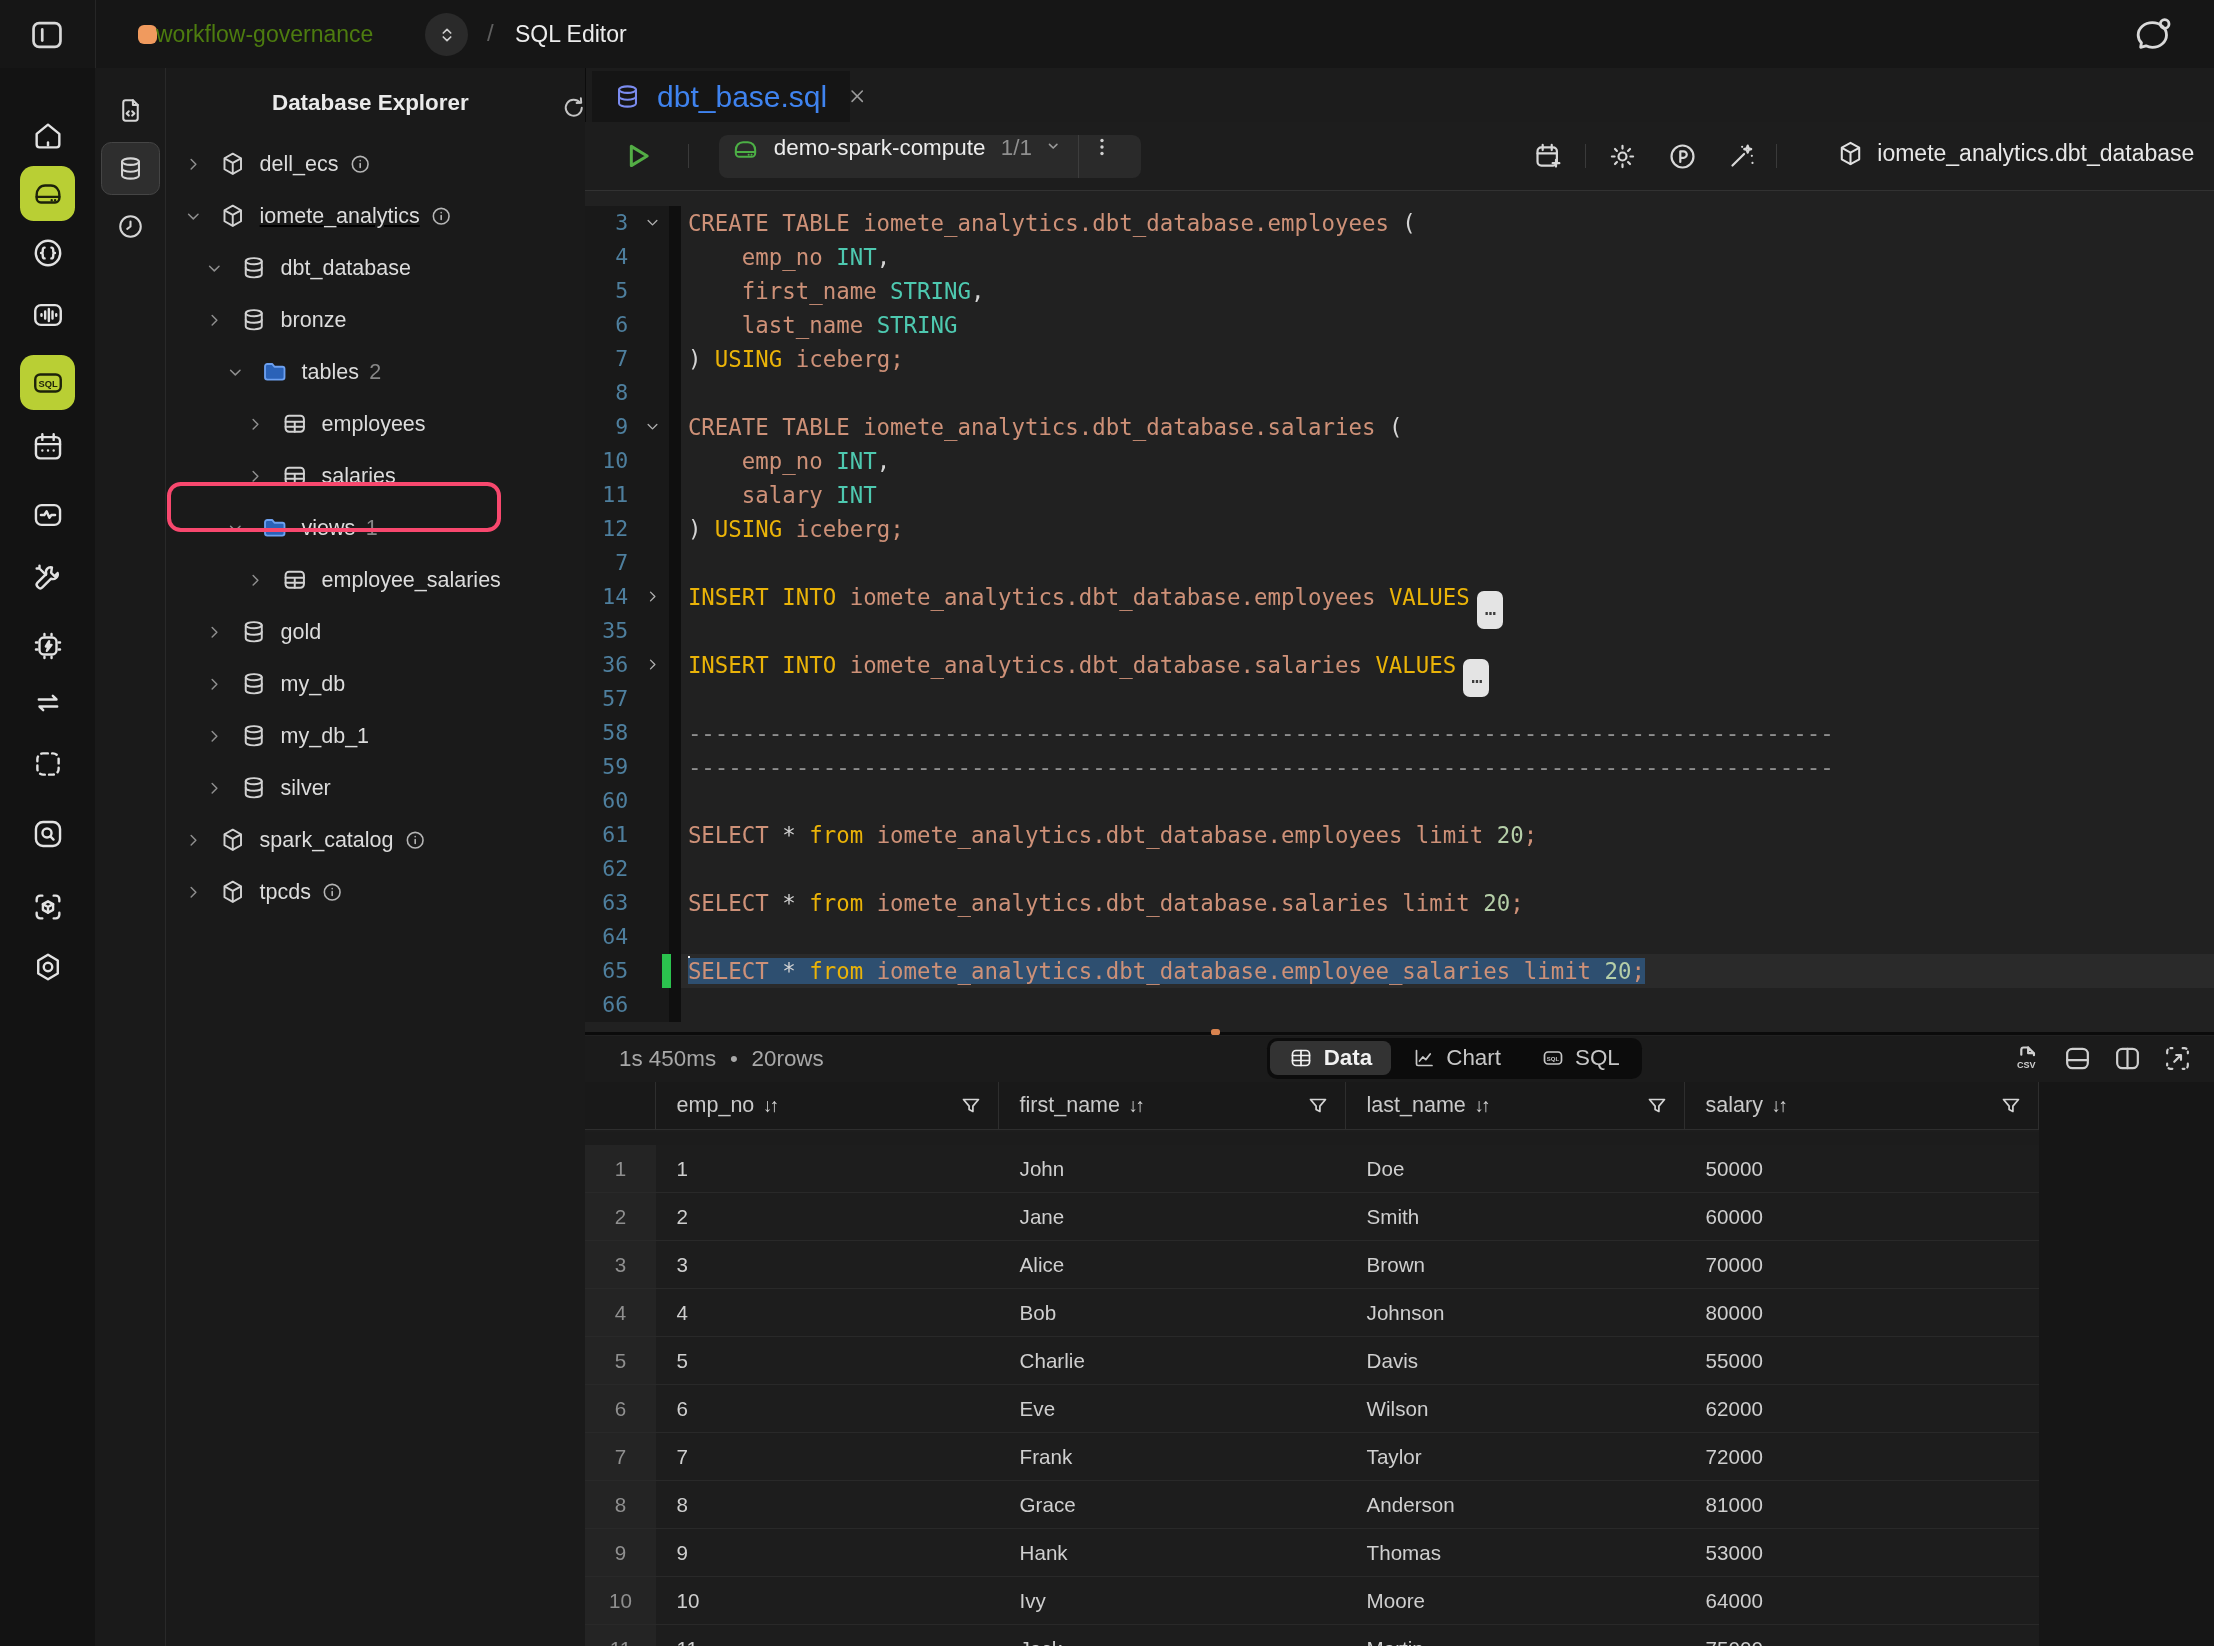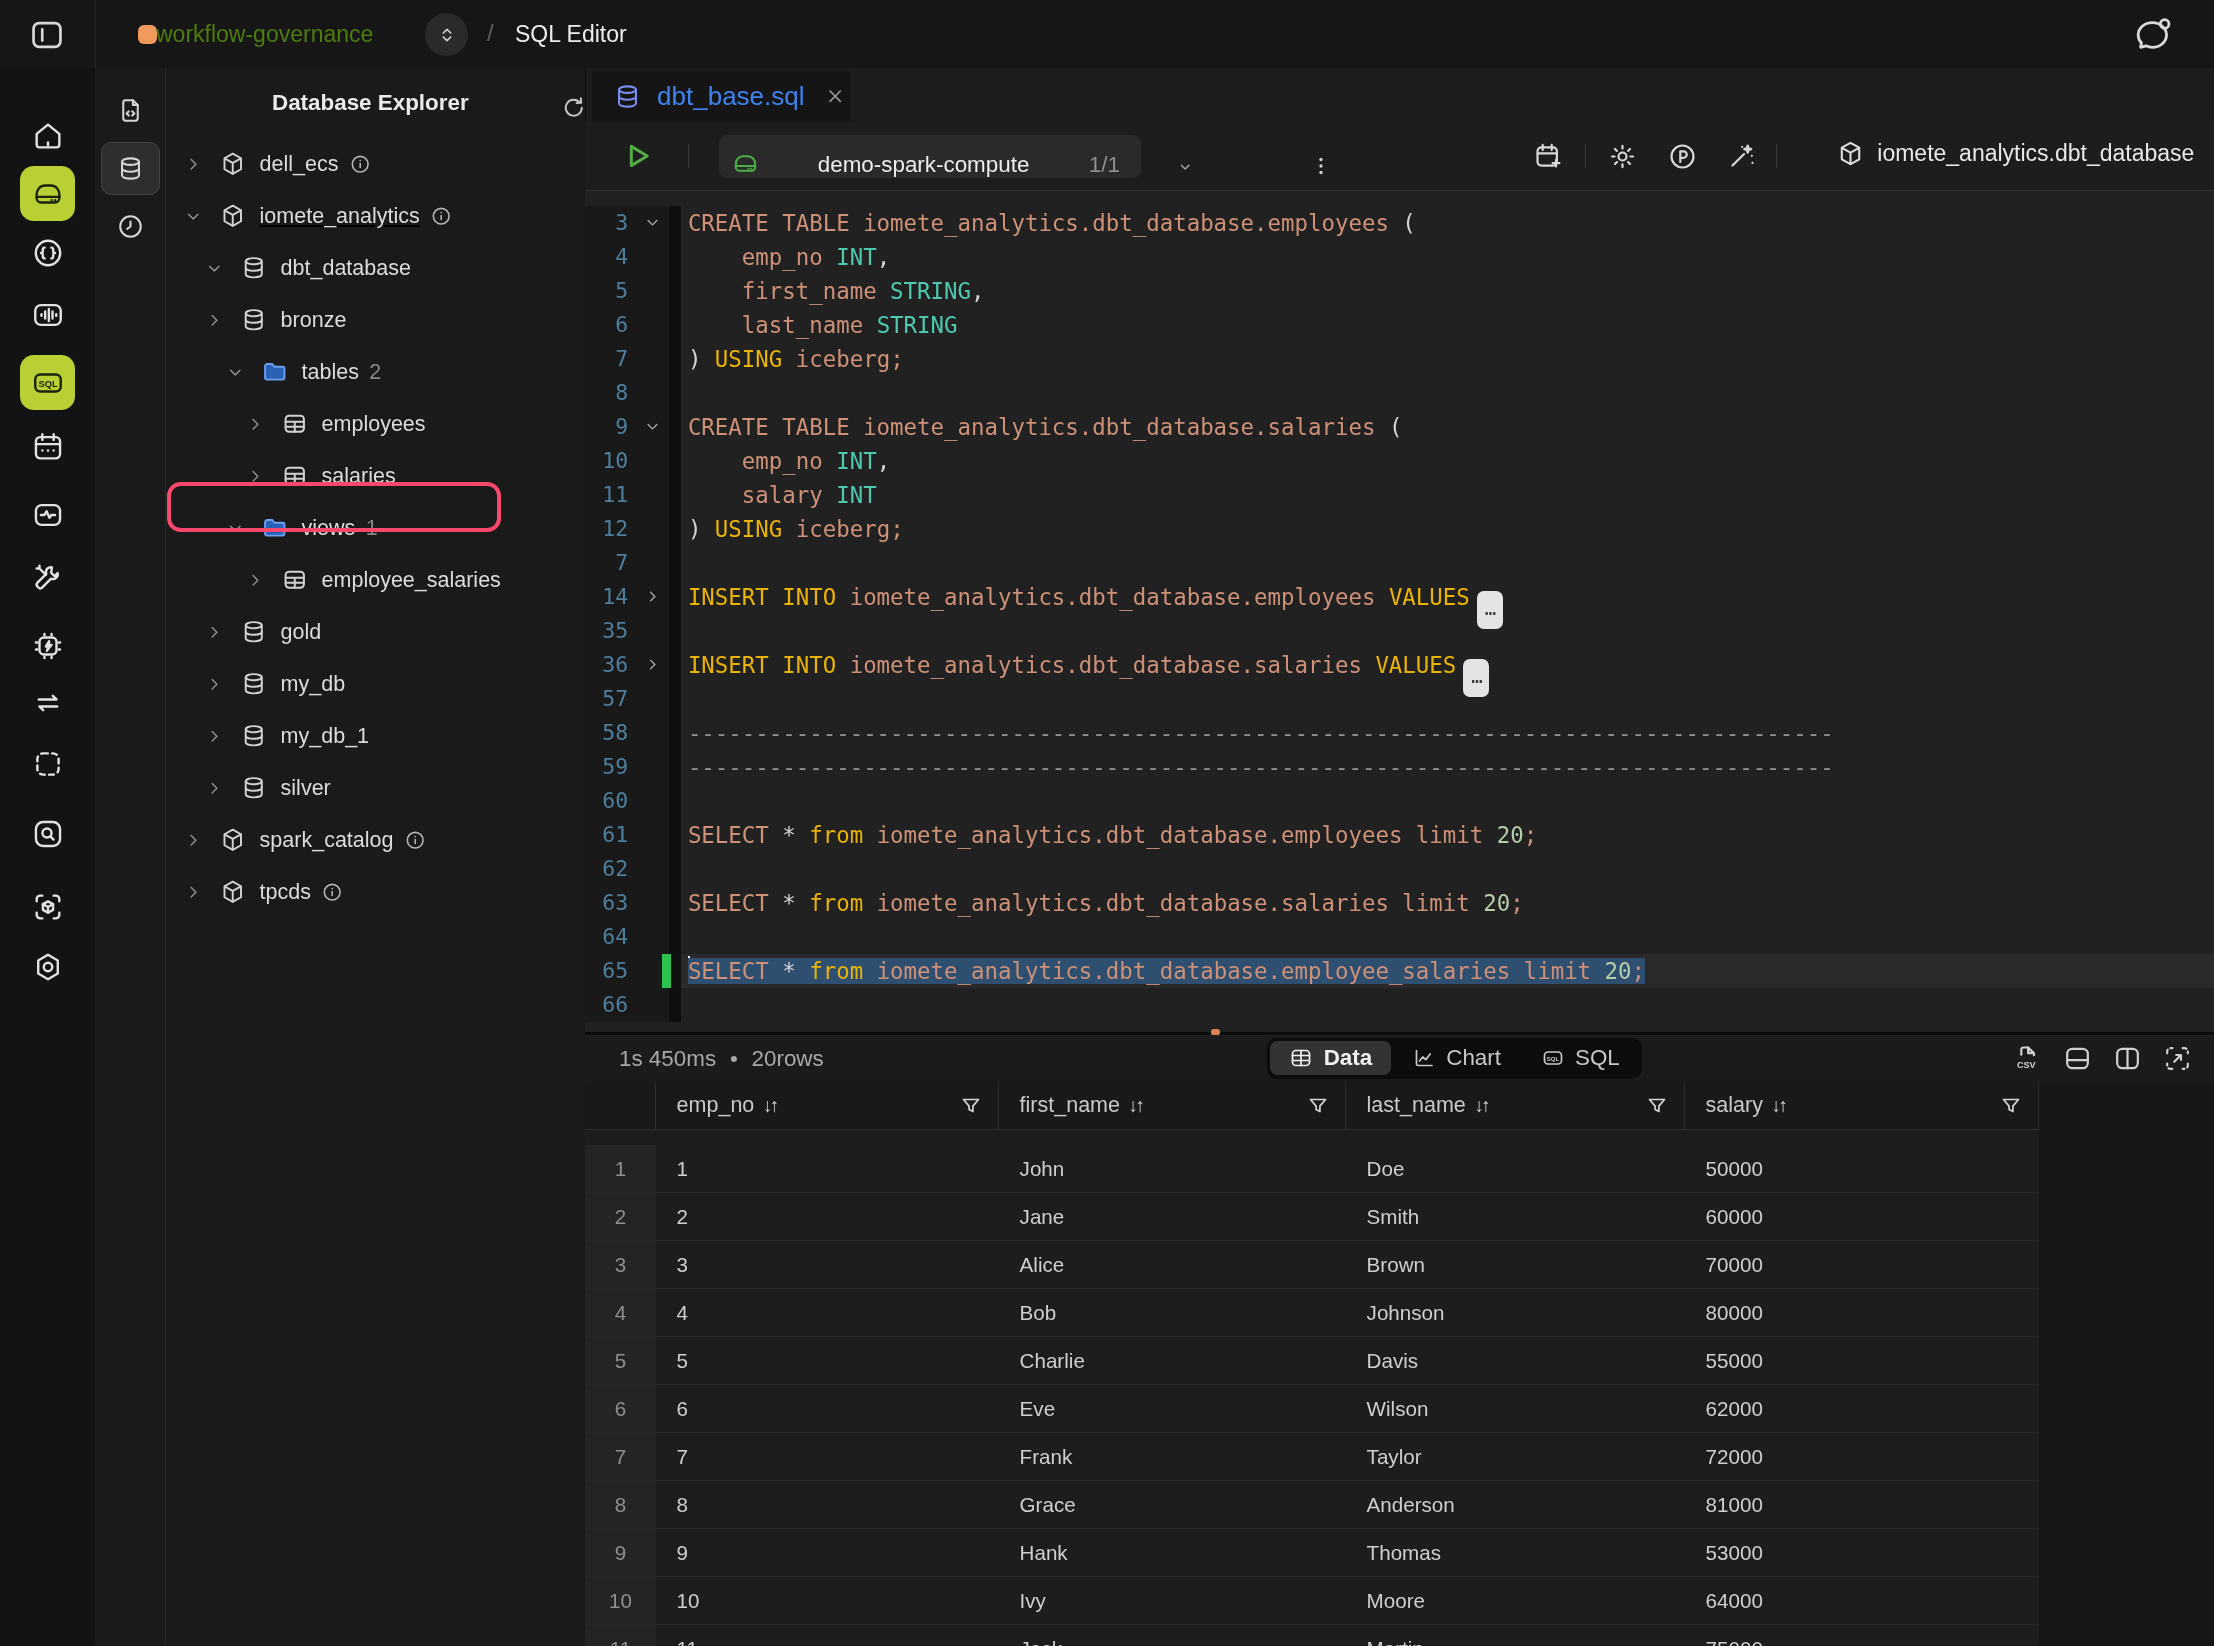--- a/index.html
+++ b/index.html
@@ -48,27 +48,27 @@
   .tree-info { width:22.4px; height:22.4px; color:#b5b5b5; margin-left:10.3px; }
   #tree-highlight { position:absolute; left:72px; top:414px; width:334px; height:50px;
     border:4.3px solid #f8486e; border-radius:13.8px; pointer-events:none; }
 
   
   #editor { position:absolute; left:585px; top:68px; width:1630px; height:1579px; background:#212121; }
   #tabstrip { position:absolute; left:0; top:0; width:1630px; height:54px; background:#1c1c1c; border-left:0.9px solid #0c0c0c; }
   #tab-active { position:absolute; left:6px; top:2.6px; width:258px; height:52px; background:#151515;
     display:flex; align-items:center; padding-left:20.6px; cursor:pointer; }
   #tab-active .ic.db { width:29px; height:29px; color:#7b8cf0; margin-right:15.5px; }
-  #tab-label { font-size:26px; color:#3f83ef; }
+  #tab-label { font-size:30px; color:#3f83ef; }
   #tab-close { width:22.4px; height:22.4px; color:#9c9c9c; margin-left:19px; cursor:pointer; }
   #toolbar { position:absolute; left:0; top:54px; width:1630px; height:69px; background:#1d1d1d; border-bottom:0.9px solid #323232; }
   #run-btn { position:absolute; left:35px; top:17px; width:34px; height:34px; color:#53ad45; cursor:pointer; }
   #toolbar .tdiv1 { position:absolute; left:103px; top:22.4px; width:0.9px; height:24px; background:#3a3a3a; }
   #compute-pill { position:absolute; left:134px; top:13px; width:422px; height:43px; background:#2a2a2a; border-radius:8.6px;
-    display:flex; align-items:flex-end; padding:0 12px; cursor:pointer;gap:44px; }
+    display:flex; align-items:flex-start; padding:0 12px; cursor:pointer; }
   #compute-pill .ic.comp { width:29px; height:29px; color:#4caf45; margin-right:13.8px; }
   #compute-name { font-size:22.4px; color:#ececec; white-space:nowrap; }
   #compute-ratio { font-size:22.4px; color:#8f8f8f; margin-left:15.5px; }
   #compute-pill .chev { width:22.4px; height:22.4px; color:#9a9a9a; margin-left:10.3px; }
   #compute-pill .pdiv { width:0.9px; height:43px; background:#3d3d3d; margin-left:13.8px; }
   #compute-pill .kebab { width:24px; height:24px; color:#d0d0d0; margin-left:10.3px; }
   .tb-icon { position:absolute; top:19px; width:31px; height:31px; color:#d8d8d8; cursor:pointer; }
   #toolbar .tdiv2 { position:absolute; left:1191px; top:22.4px; width:0.9px; height:24px; background:#3a3a3a; }
   #context-chip { position:absolute; right:20.6px; top:17px; display:flex; align-items:center; color:#e8e8e8; cursor:pointer; }
   #context-chip .ic { width:29px; height:29px; margin-right:12px; color:#e0e0e0; }

